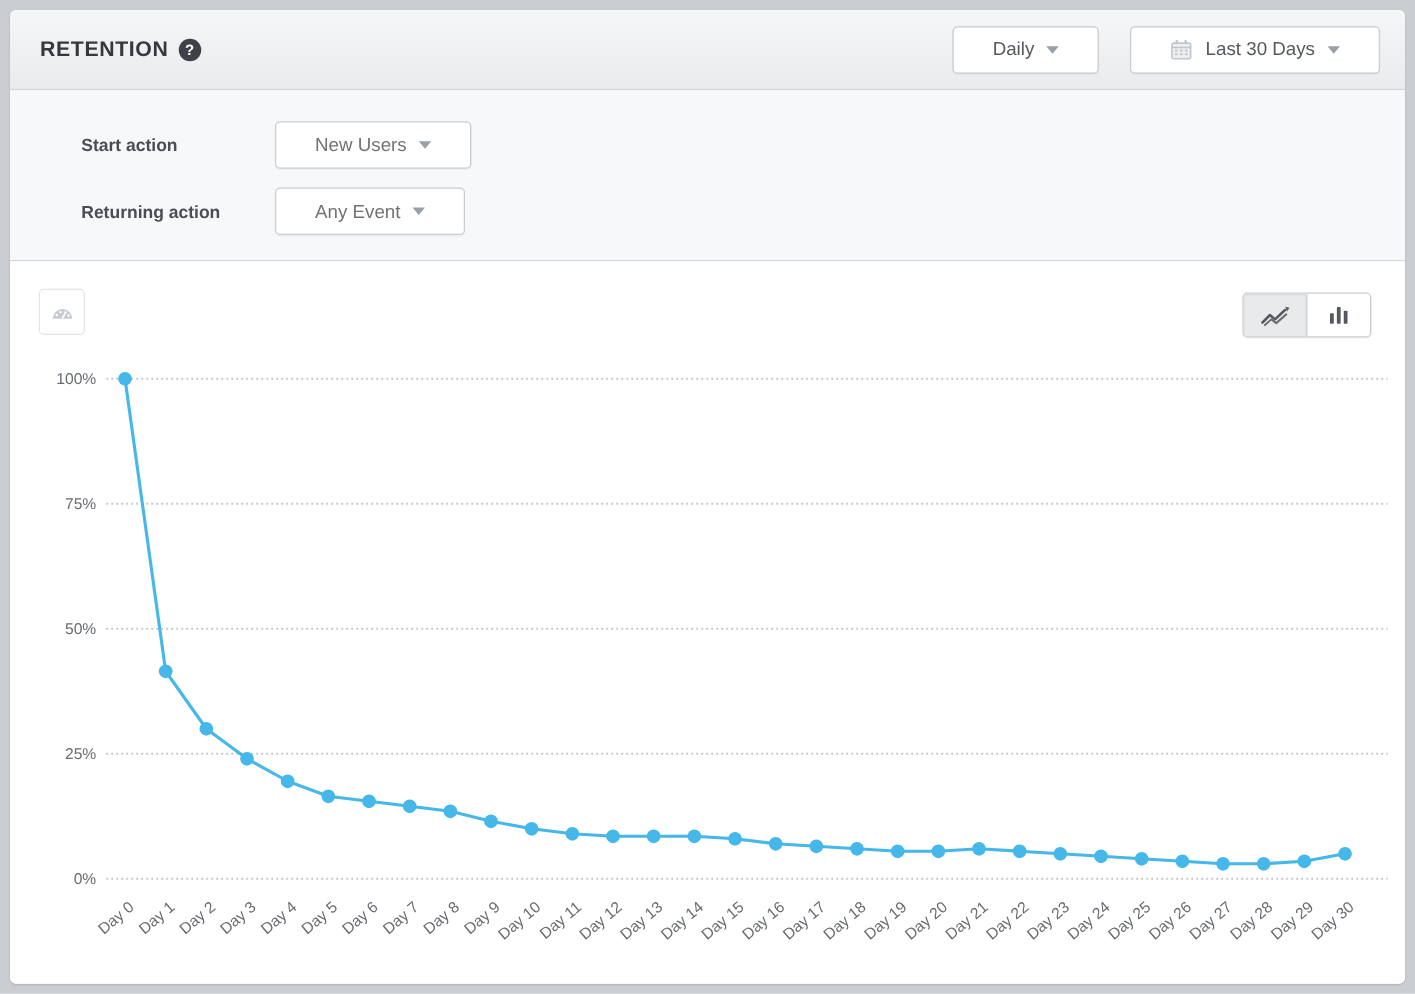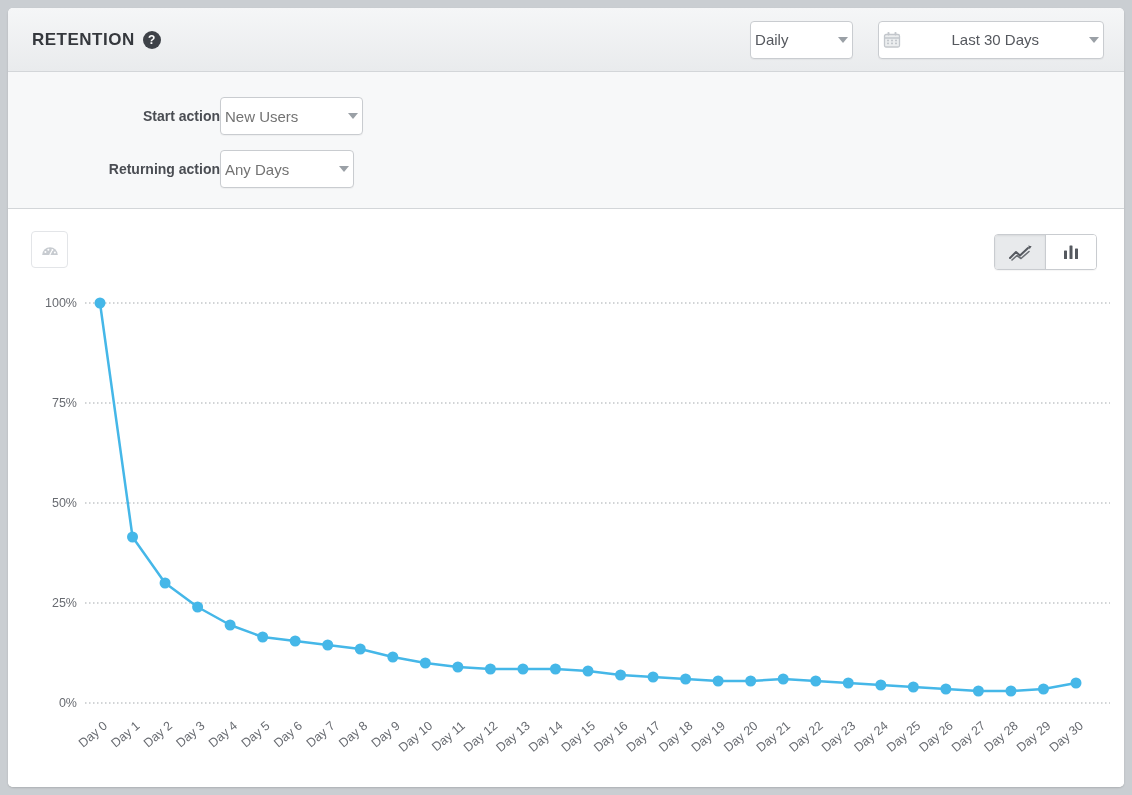--- a/index.html
+++ b/index.html
@@ -9,21 +9,20 @@
     font-family: "Liberation Sans", "DejaVu Sans", sans-serif;
     overflow: hidden;
   }
   .card {
     width: 1116px; height: 779px;
     margin: 8px auto 0 auto;
     border-radius: 5px;
     overflow: hidden;
     box-shadow: 0 1px 2px rgba(0,0,0,0.15);
     background: #ffffff;
-    text-align: right;
   }
   
   .report-header {
     height: 64px;
     background: linear-gradient(#f5f6f7, #e9ebed);
     border-bottom: 1px solid #d3d6d9;
     display: flex; align-items: center;
     padding: 0 20px 0 24px;
     box-sizing: border-box;
   }
@@ -37,25 +36,24 @@
     background: #3e4248; color: #ffffff;
     font-size: 12px; font-weight: 700;
     margin-left: 8px;
   }
   .header-spacer { flex: 1; }
   .dropdown-btn {
     display: inline-flex; align-items: center;
     height: 38px; box-sizing: border-box;
     background: #ffffff;
     border: 1px solid #c9ccd0; border-radius: 4px;
-    padding: 0 4px;
+    padding: 0 31px;
     font-size: 15px; color: #55585e;
     box-shadow: 0 1px 1px rgba(0,0,0,0.04);
     cursor: pointer;
-    gap: 40px;
   }
   .dropdown-btn + .dropdown-btn { margin-left: 25px; }
   .caret {
     width: 0; height: 0; margin-left: 10px;
     border-left: 5px solid transparent;
     border-right: 5px solid transparent;
     border-top: 6px solid #9aa0a6;
   }
   .cal-icon { margin-right: 10px; display: inline-flex; }
   
@@ -141,21 +139,21 @@
     <div class="filter-row">
       <span class="filter-label">Start action</span>
       <div class="dropdown-btn filter-dd">
         <span>New Users</span>
         <span class="caret"></span>
       </div>
     </div>
     <div class="filter-row">
       <span class="filter-label">Returning action</span>
       <div class="dropdown-btn filter-dd">
-        <span>Any Days</span>
+        <span>Any Event</span>
         <span class="caret"></span>
       </div>
     </div>
   </div>
 
   <div class="chart-section">
     <svg class="chart" width="1116" height="578" viewBox="0 0 1116 578">
         <line x1="77" y1="494" x2="1102" y2="494" stroke="#c3c6c9" stroke-width="1.6" stroke-dasharray="1.5,2.5"></line>
         <text x="69" y="498" text-anchor="end" font-size="12.5" fill="#686b71">0%</text>
         <line x1="77" y1="394" x2="1102" y2="394" stroke="#c3c6c9" stroke-width="1.6" stroke-dasharray="1.5,2.5"></line>

